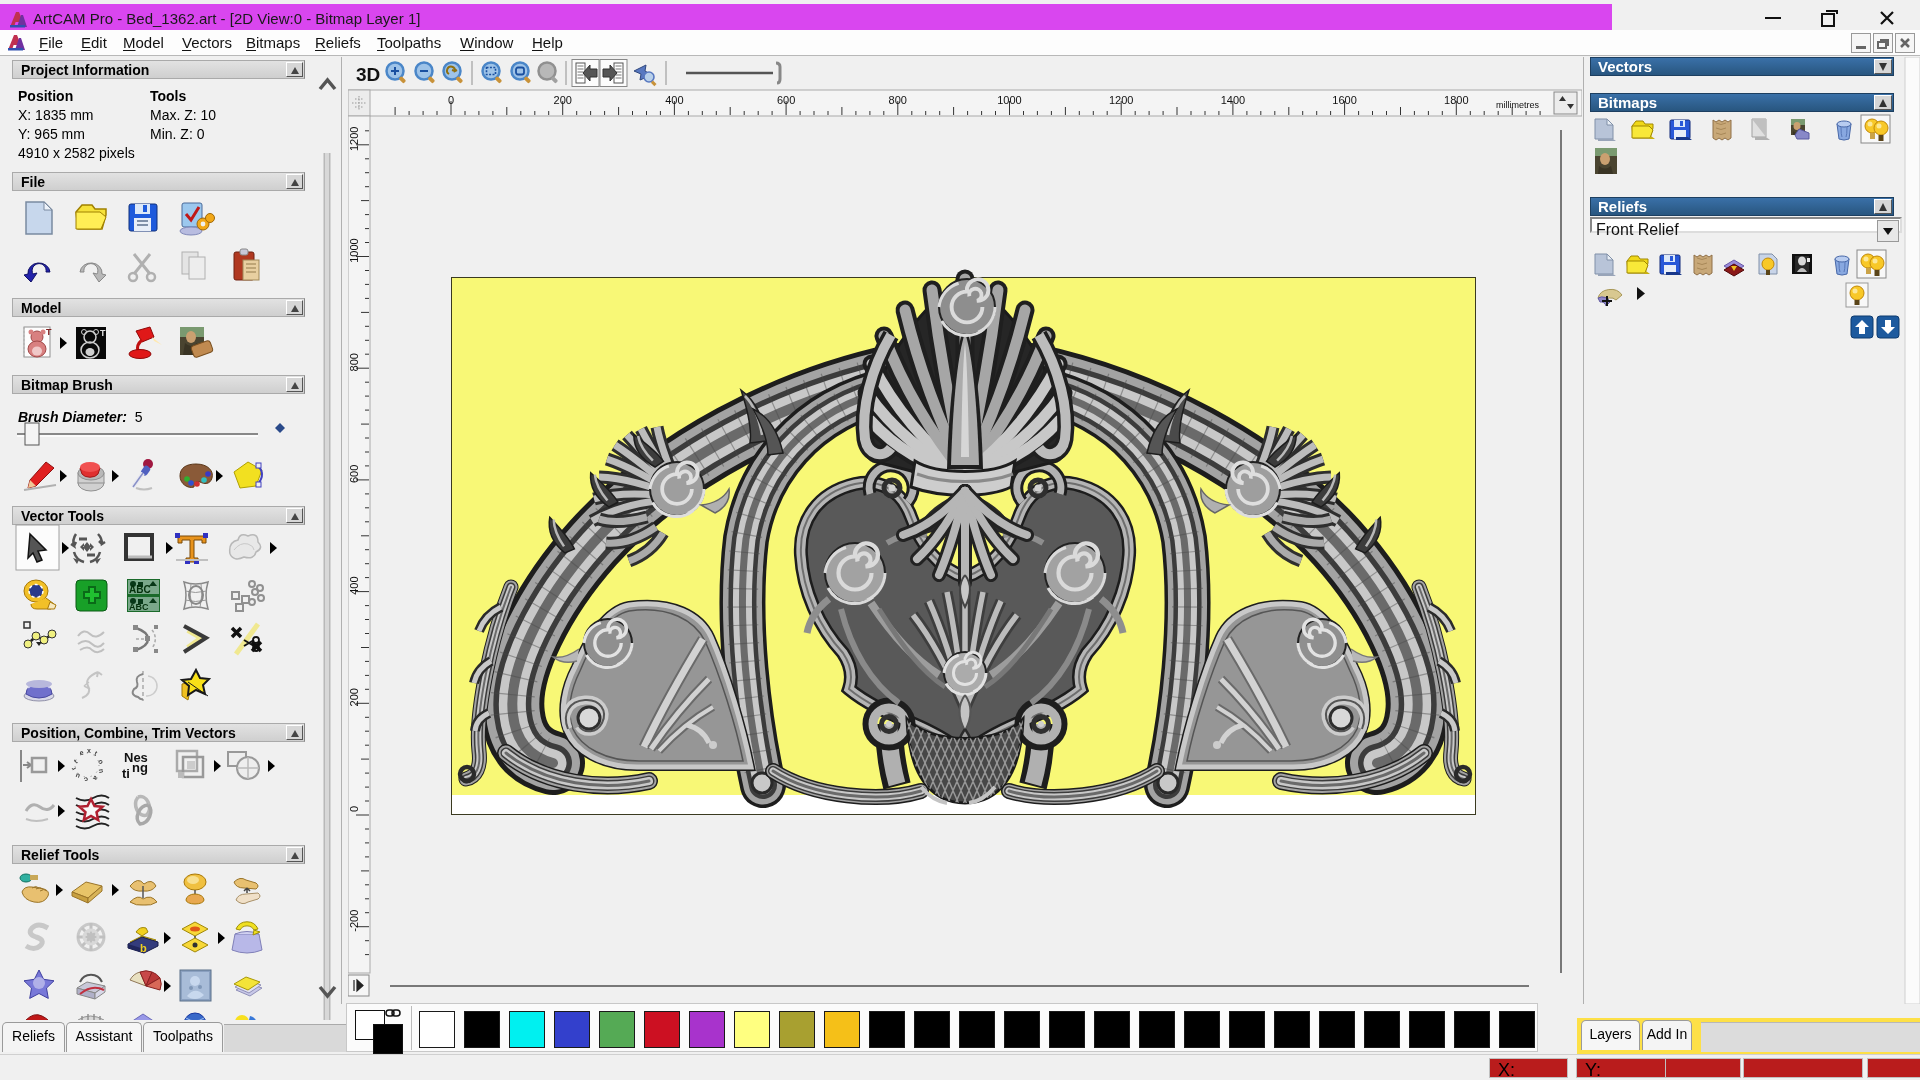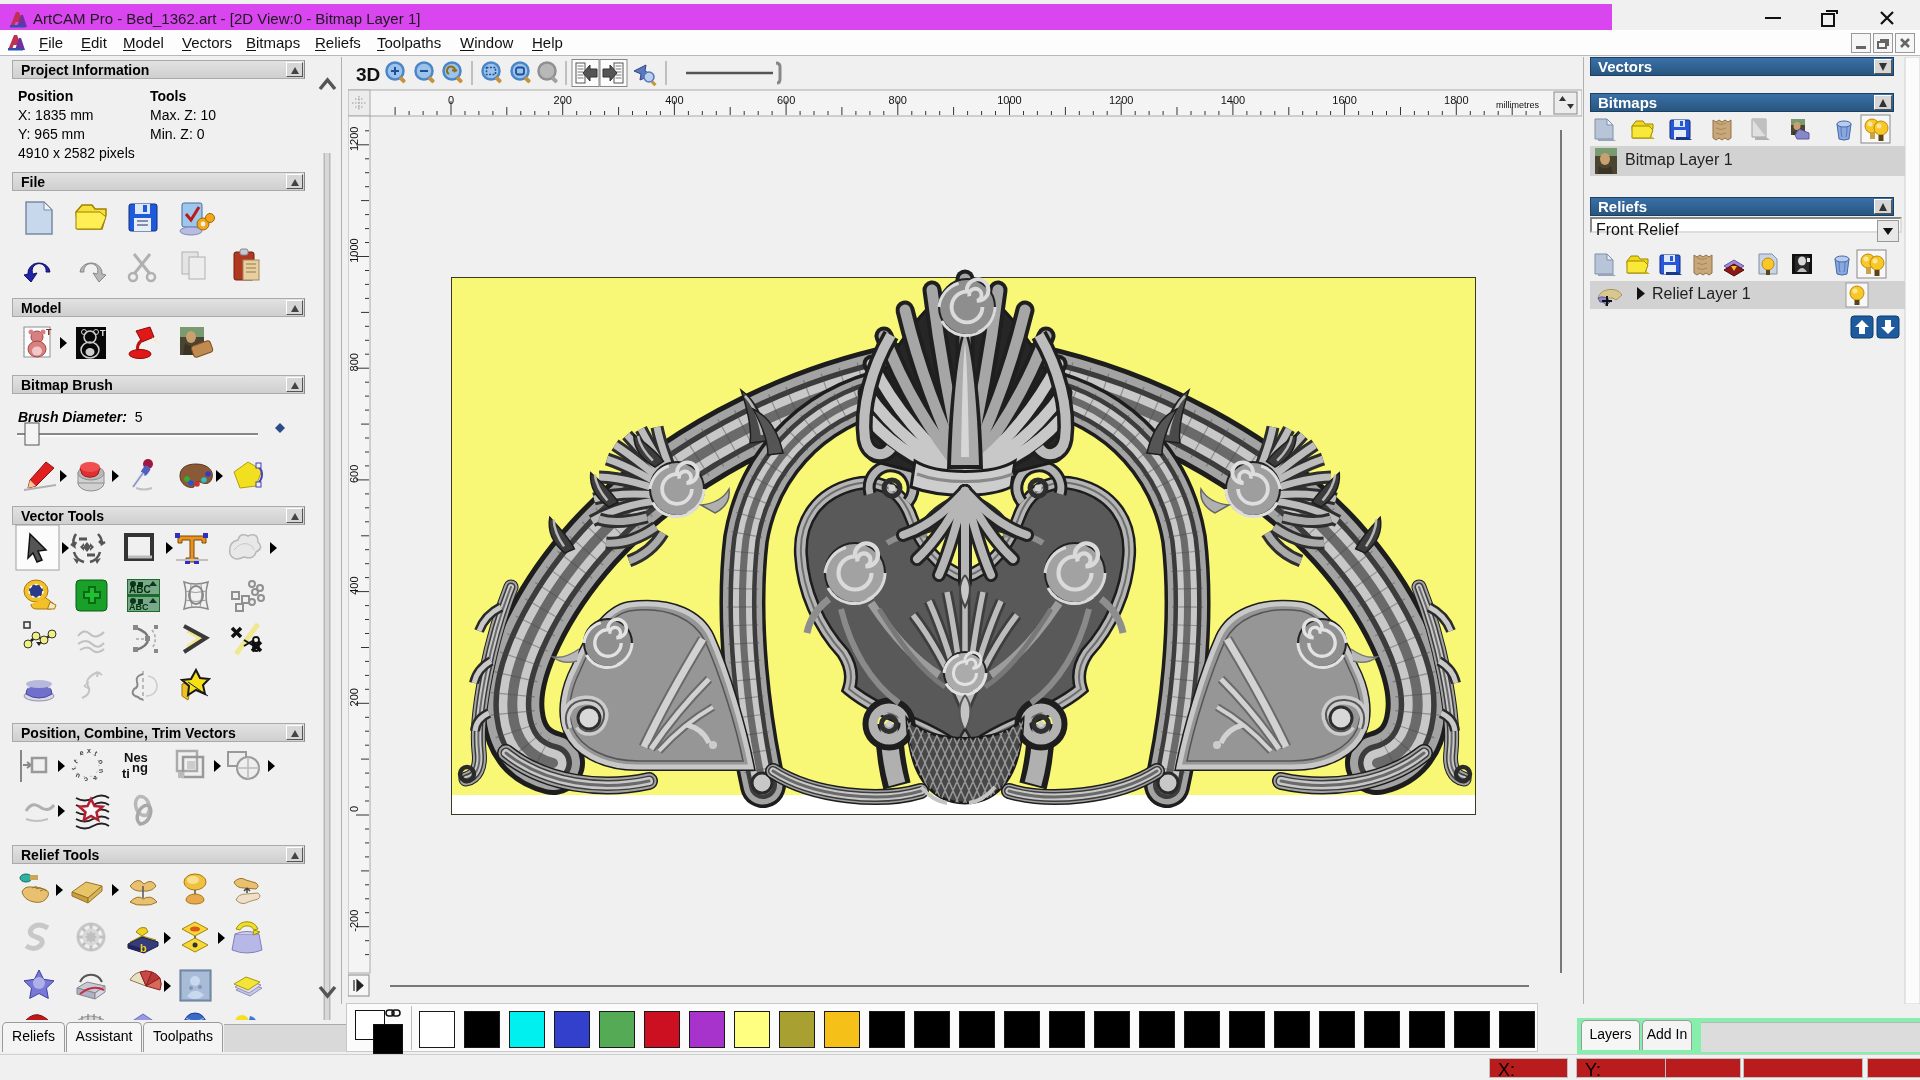--- a/index.html
+++ b/index.html
@@ -875,35 +875,29 @@
   </div>
 <div id="rightpanel">
   <div class="rsechdr" style="top:0px">
       <div class="t">Vectors</div>
       <div class="btn dn"></div>
     </div>
   <div class="rsechdr" style="top:36px">
       <div class="t">Bitmaps</div>
       <div class="btn up"></div>
     </div>
-  <div class="layerrow" style="top:89px">
-      <div style="position:absolute;left:35px;top:5px;font-size:16px;color:#222">Bitmap Layer 1</div>
-    </div>
   <div class="rsechdr" style="top:140px">
       <div class="t">Reliefs</div>
       <div class="btn up"></div>
     </div>
   <div class="abs" style="left:2px;top:160px;width:312px;height:16px;background:#fff;border:2px solid #888;border-right-color:#ddd;border-bottom-color:#ddd">
     <div style="position:absolute;left:4px;top:2px;font-size:16px;color:#111">Front Relief</div>
     <div style="position:absolute;right:1px;top:1px;width:22px;height:22px;background:#e8e8e8;border:1px solid #999"></div>
     <div style="position:absolute;right:7px;top:9px;width:0;height:0;border-left:5px solid transparent;border-right:5px solid transparent;border-top:7px solid #111"></div>
   </div>
-  <div class="layerrow" style="top:224px;height:28px">
-      <div style="position:absolute;left:62px;top:4px;font-size:16px;color:#222">Relief Layer 1</div>
-    </div>
   <svg id="ricons" class="abs" style="left:0;top:0" width="332" height="947" viewBox="0 0 332 947">
       <rect x="317" y="0" width="15" height="947" fill="#fbfbfb" stroke="#d0d0d0"></rect>
       <g transform="translate(4,60)">
         <path d="M3 2 h12 l6 6 v14 h-18 z" fill="#b8c4d8" stroke="#8090a8"></path>
         <path d="M15 2 l6 6 h-6 z" fill="#e8eef6" stroke="#8090a8"></path>
         <path d="M21 22 l3 2 h-18 v-2 z" fill="#98a4b8"></path>
       </g>
       <g transform="translate(42,60)">
         <path d="M2 9 l4 -5 h7 l2 3 h8 v4 l-3 10 h-17 z" fill="#f0d818" stroke="#a08800"></path>
         <path d="M2 9 h17 l4 4 -3 8 h-18 z" fill="#f8e838" stroke="#a08800"></path>
@@ -1064,21 +1058,21 @@
     <div class="swatch" style="left:1107px;background:#000000"></div>
     <div class="swatch" style="left:1152px;background:#000000"></div>
   </div>
 
 <div id="lefttabs" class="abs" style="left:0;top:1022px;width:346px;height:31px;background:#f0f0f0">
 <div class="tab" style="left:2px;top:0;width:63px;z-index:1">Reliefs</div>
 <div class="tab" style="left:66px;top:0;width:76px;z-index:3;background:#f6f6f6">Assistant</div>
 <div class="tab" style="left:143px;top:0;width:80px;z-index:2">Toolpaths</div>
 <div class="abs" style="left:224px;top:2px;width:122px;height:28px;background:#d9d9d9;border-top:1px solid #aaa"></div>
 </div>
-<div id="righttabs" class="abs" style="left:1577px;top:1018px;width:343px;height:36px;background:#86efac">
+<div id="righttabs" class="abs" style="left:1577px;top:1018px;width:343px;height:36px;background:#fde047">
 <div class="tab" style="left:4px;top:2px;width:59px;z-index:2;background:#f6f6f6">Layers</div>
 <div class="tab" style="left:65px;top:2px;width:50px;z-index:1">Add In</div>
 <div class="abs" style="left:124px;top:4px;width:219px;height:30px;background:#dcdcdc;border-top:1px solid #b8b8b8"></div>
 </div>
 
 <div id="statusbar">
   <div class="stfield" style="left:1489px;width:79px">X: 69.140</div>
   <div class="stfield" style="left:1576px;width:92px">Y: 1124.588</div>
   <div class="stfield" style="left:1665px;width:76px"></div>
   <div class="stfield" style="left:1743px;width:120px"></div>

